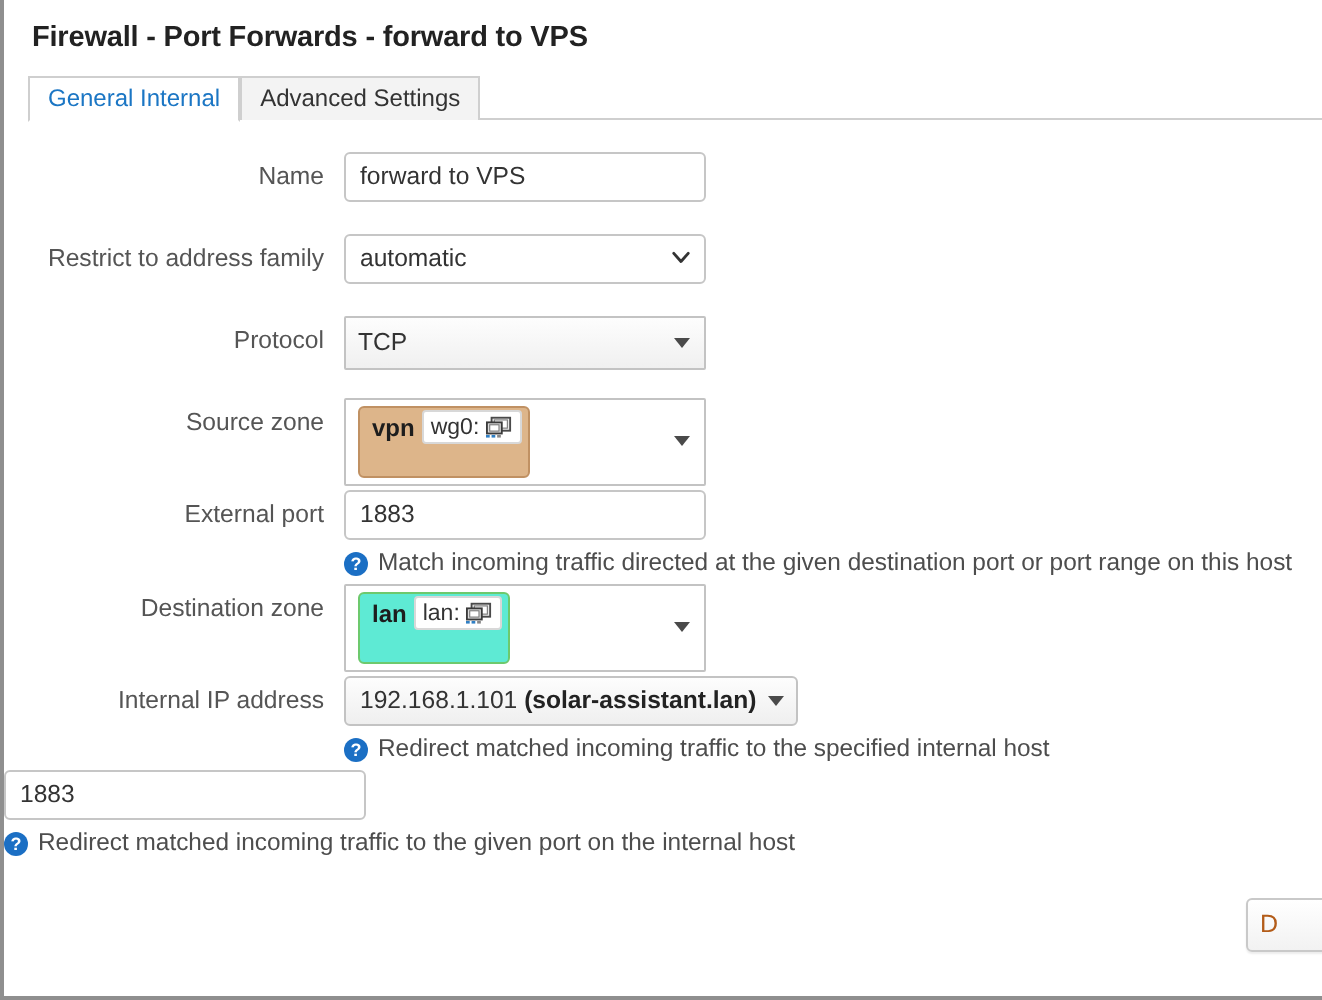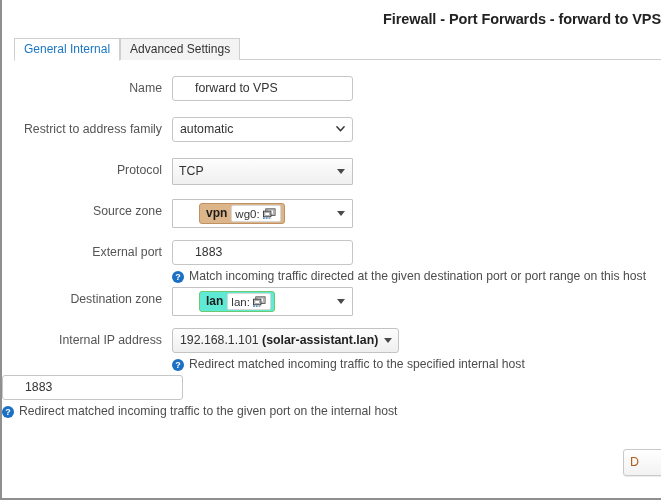--- a/index.html
+++ b/index.html
@@ -16,21 +16,20 @@
     background: #ffffff;
     border-left: 2px solid #8f8f8f;
     border-bottom: 2px solid #8f8f8f;
     overflow: hidden;
   }
 
   
   .title-bar {
     padding: 10px 0 0 14px;
     height: 32px;
-    text-align: right;
   }
   .title {
     font-size: 14.5px;
     font-weight: bold;
     color: #222222;
     letter-spacing: -0.1px;
   }
 
   
   .tabs {
@@ -87,21 +86,21 @@
 
   
   .textinput {
     width: 181px;
     height: 25px;
     border: 1px solid #c6c6c6;
     border-radius: 3px;
     background: #ffffff;
     font-size: 12.3px;
     color: #333333;
-    padding: 0 22px;
+    padding: 0 7px;
     line-height: 23px;
     display: block;
     font-family: "Liberation Sans", sans-serif;
   }
 
   
   .nativeselect {
     position: relative;
     width: 181px;
     height: 25px;
@@ -147,26 +146,25 @@
     border-left: 4.5px solid transparent;
     border-right: 4.5px solid transparent;
     border-top: 5px solid #4a4a4a;
     pointer-events: none;
   }
   .dropdown .txt { display:inline-block; }
 
   
   .zonechip {
     display: inline-flex;
-    align-items: flex-start;
-    border-radius: 3px;
-    padding: 1px 3px 1px 4px;
+    align-items: flex-end;
+    border-radius: 3px;
+    padding: 1px 3px 16px 4px;
     line-height: 16px;
     font-size: 12px;
-    margin-left: 20px;
   }
   .zonechip.vpn {
     background: #ddb58a;
     border: 1px solid #c09163;
   }
   .zonechip.lan {
     background: #5eead4;
     border: 1px solid #6dc96d;
   }
   .zonechip .zname {

